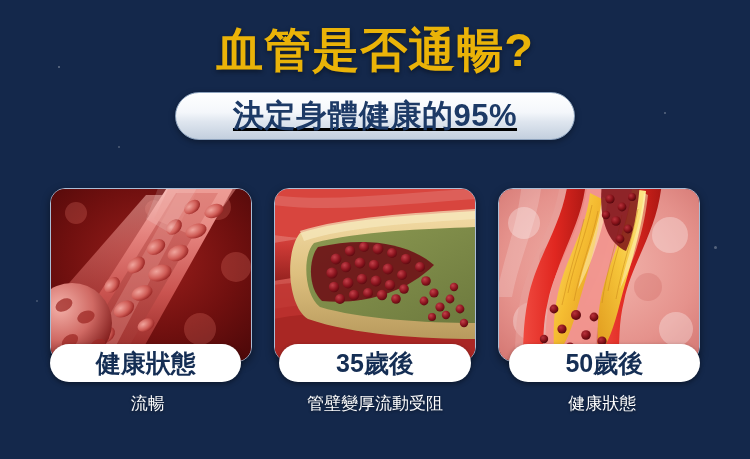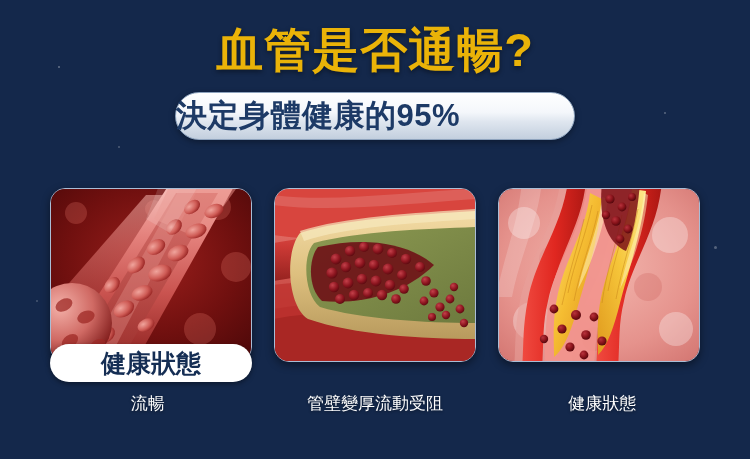--- a/index.html
+++ b/index.html
@@ -24,21 +24,21 @@
     text-shadow:0 2px 5px rgba(0,0,0,.45);
     white-space:nowrap;
   }
 
   .subtitle-pill{
     position:absolute;left:175px;top:92px;width:400px;height:48px;
     box-sizing:border-box;border-radius:24px;
     background:linear-gradient(180deg,#ffffff 0%,#f4f7fb 42%,#dfe6ef 62%,#c3cfde 100%);
     border:1px solid #8ea3bd;
     box-shadow:0 2px 6px rgba(0,0,0,.35), inset 0 1px 0 rgba(255,255,255,.95);
-    display:flex;align-items:center;
+    display:flex;align-items:center;justify-content:center;text-decoration:underline;
   }
   .subtitle-text{
     font-size:31px;font-weight:bold;color:#1d3a66;letter-spacing:.5px;white-space:nowrap;
   }
 
   .cards{position:absolute;left:50px;top:188px;width:650px;height:172px;display:flex;gap:22px;}
   .card{
     position:relative;width:202px;height:172px;border-radius:15px;
     border:1px solid #a9bdd6;overflow:hidden;background:#5c1014;
     box-shadow:0 3px 9px rgba(0,0,0,.45);
@@ -341,20 +341,26 @@
         </g>
       </svg>
     </div>
 
   </div>
 
   <div class="label-row">
     <div class="label-pill">
       <span>健康狀態</span>
     </div>
+    <div class="label-pill">
+      <span>35歲後</span>
+    </div>
+    <div class="label-pill">
+      <span>50歲後</span>
+    </div>
   </div>
 
   <div class="caption-row">
     <div class="caption">流暢</div>
     <div class="caption">管壁變厚流動受阻</div>
     <div class="caption">健康狀態</div>
   </div>
 
 </div>
 

